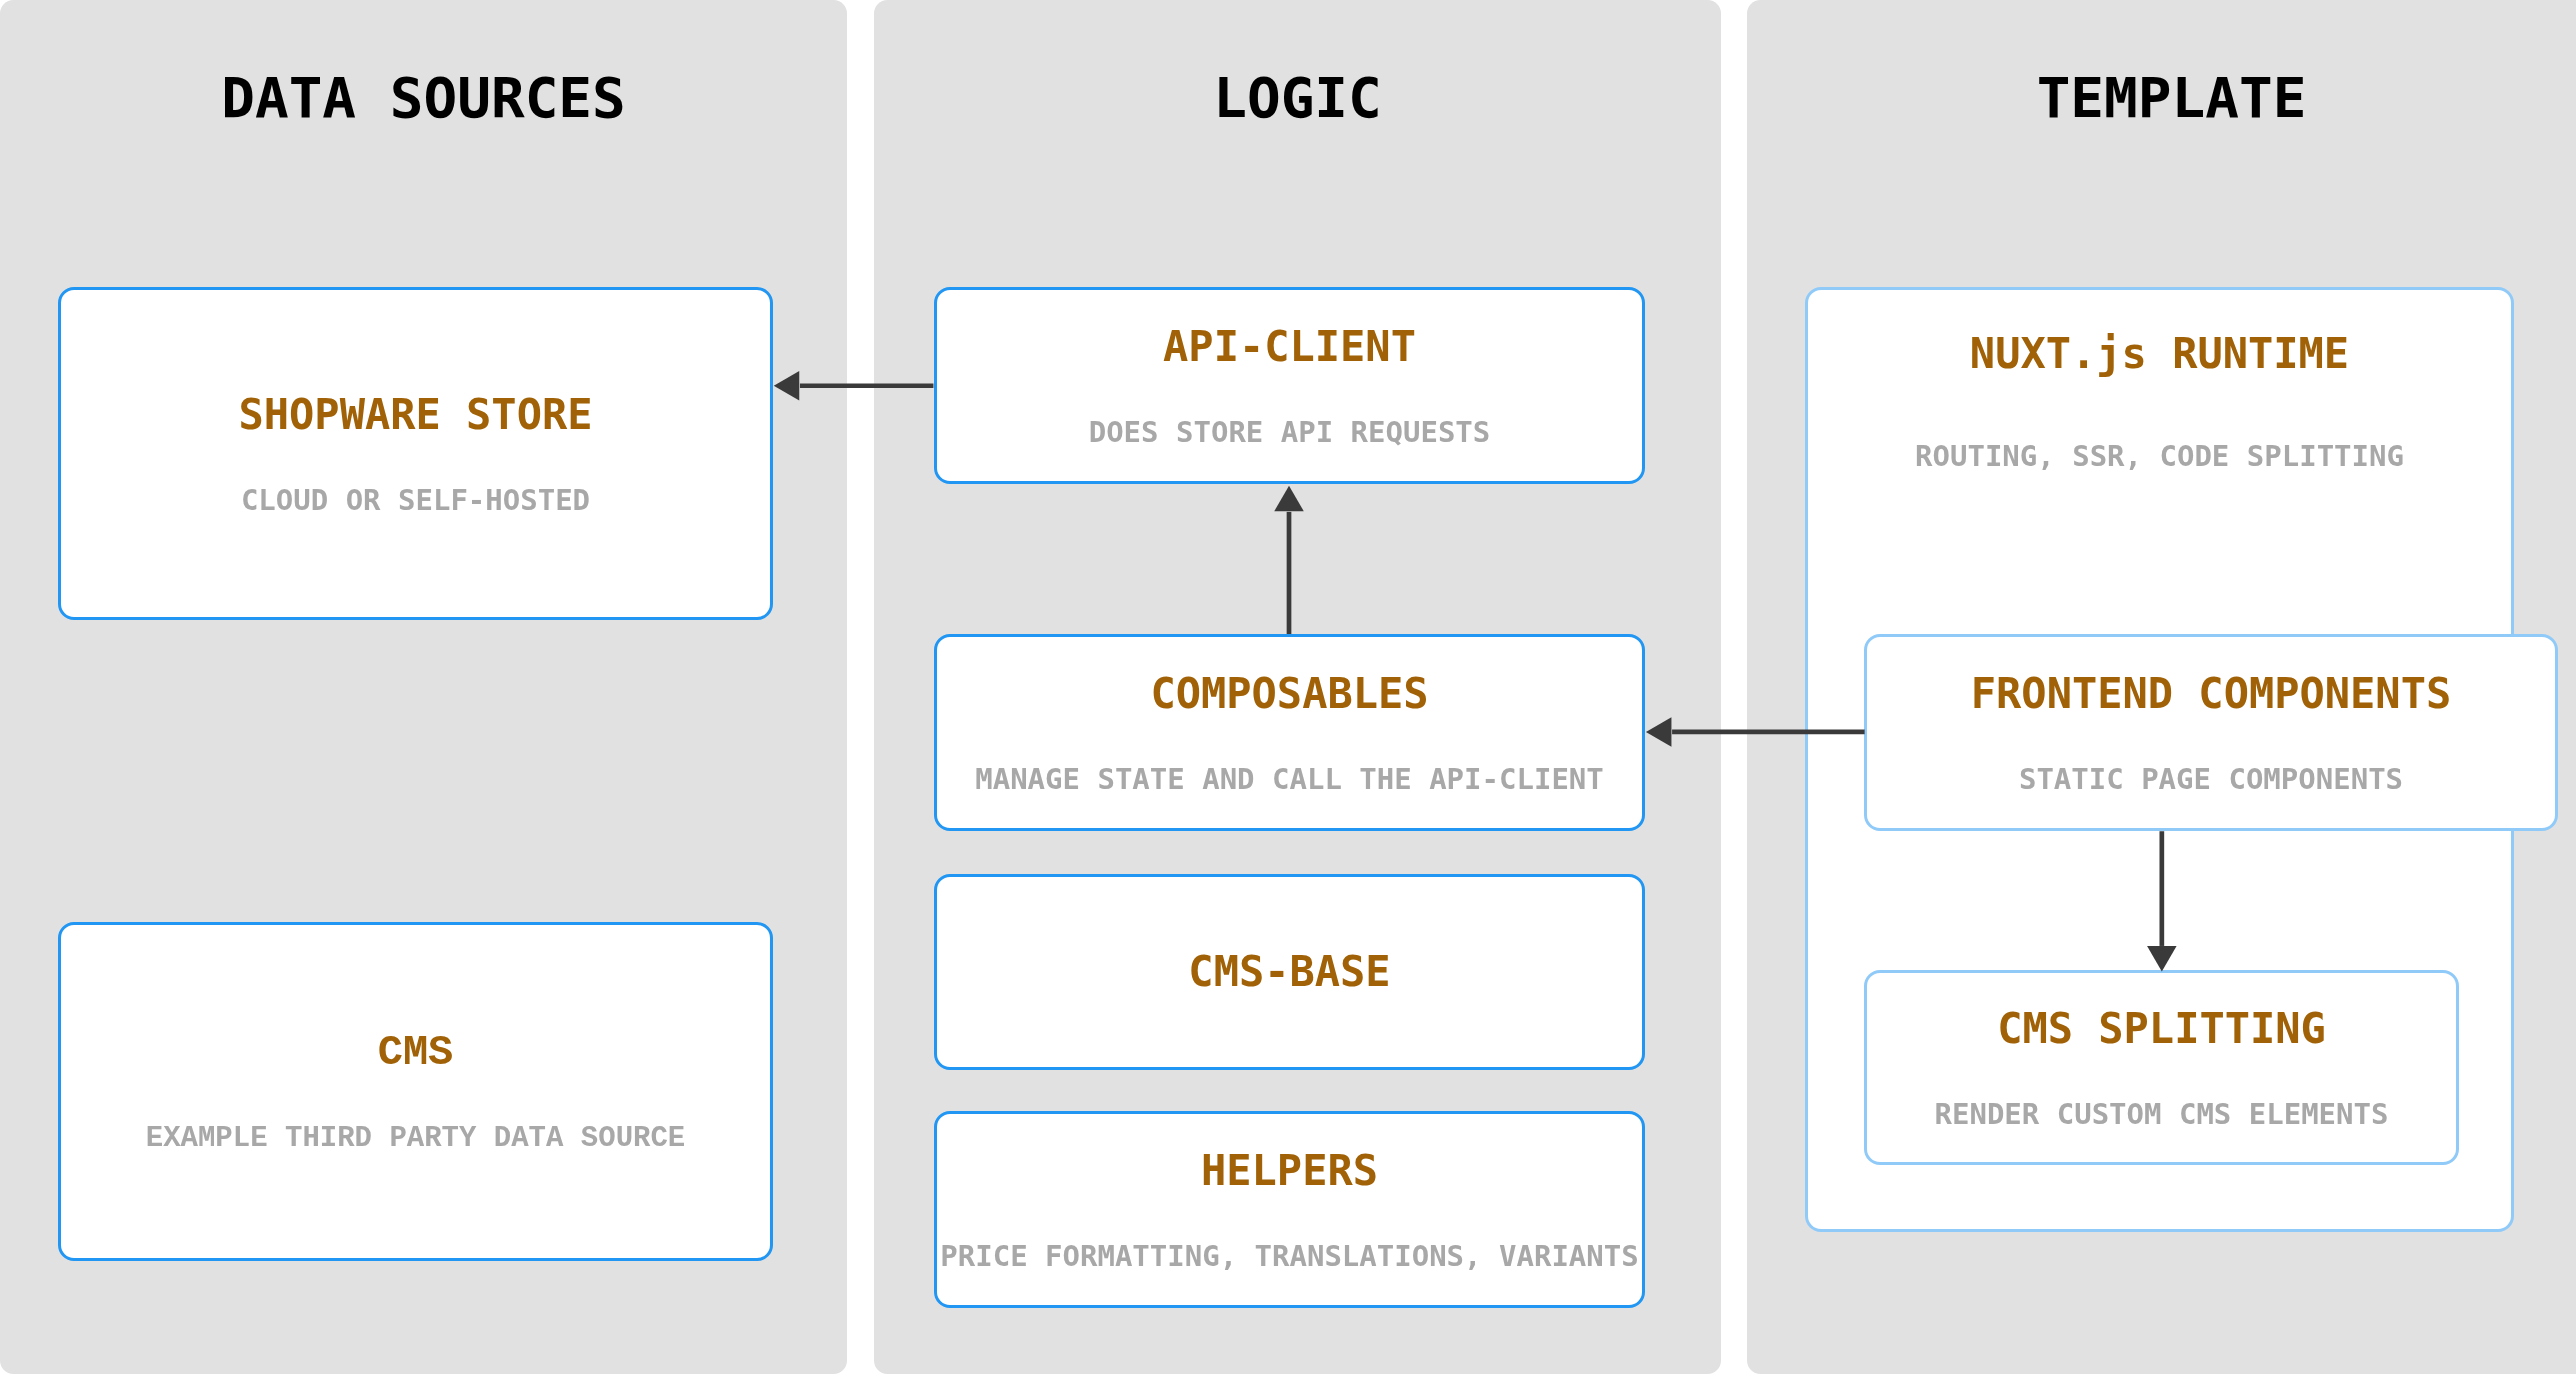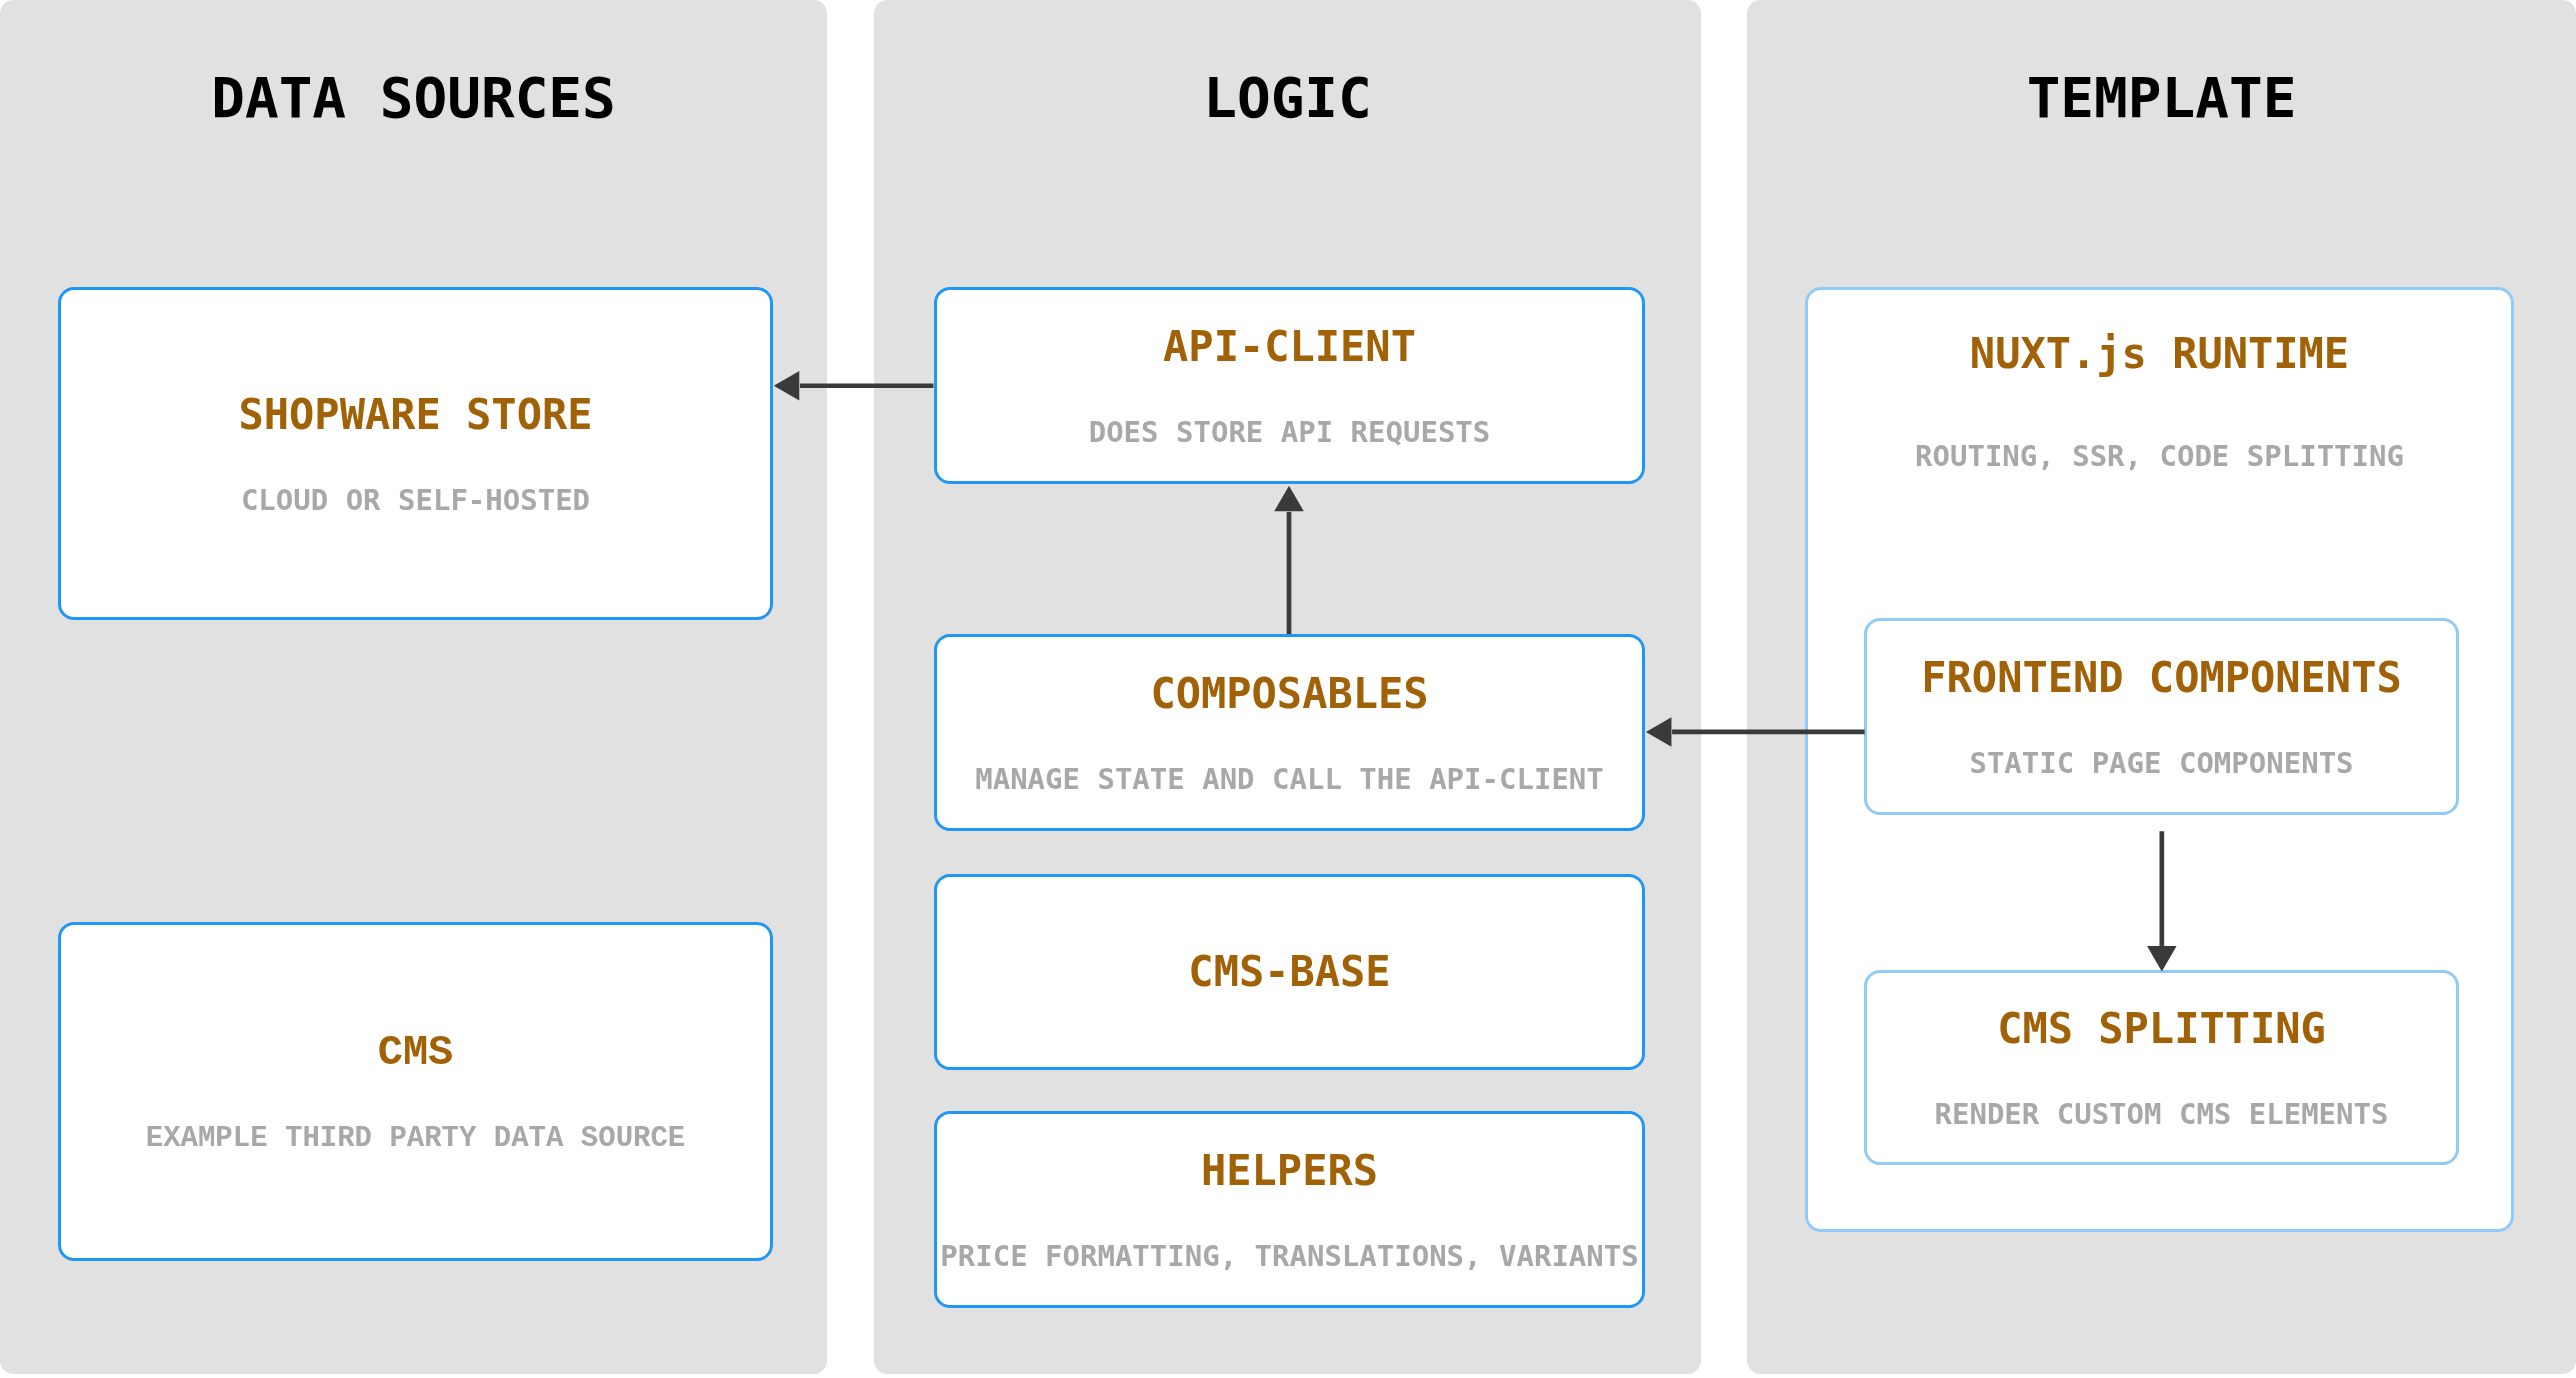--- a/index.html
+++ b/index.html
@@ -16,20 +16,21 @@
     height: 1378px;
     background: #ffffff;
     overflow: hidden;
   }
   .col {
     position: absolute;
     top: 0;
     height: 1374px;
     background: #e1e1e1;
     border-radius: 13.4px;
+    padding-left: 20px;
   }
   #col-data-sources { left: 0;      width: 827px; }
   #col-logic        { left: 874px; width: 827px; }
   #col-template     { left: 1747px; width: 829px; }
 
   .col-title {
     position: absolute;
     top: 64px;
     left: 0;
     width: 100%;
@@ -83,21 +84,21 @@
   #node-cms-base    { left: 60px; top: 874px; width: 711px; height: 196px; }
   #node-helpers     { left: 60px; top: 1111px; width: 711px; height: 197px; }
 
   
   #node-nuxt {
     left: 58px; top: 287px; width: 709px; height: 945px;
     justify-content: flex-start;
     padding-top: 39px;
     gap: 60px;
   }
-  #node-frontend       { left: 56px; top: 328px;  width: 595px; height: 197px; }
+  #node-frontend       { left: 56px; top: 344px;  width: 694px; height: 197px; }
   #node-cms-components { left: 56px; top: 680px; width: 595px; height: 195px; }
 
   .arrows {
     position: absolute;
     left: 0; top: 0;
     width: 2576px;
     height: 1378px;
     pointer-events: none;
   }
   .arrows line    { stroke: #3a3a3a; stroke-width: 7px; }

